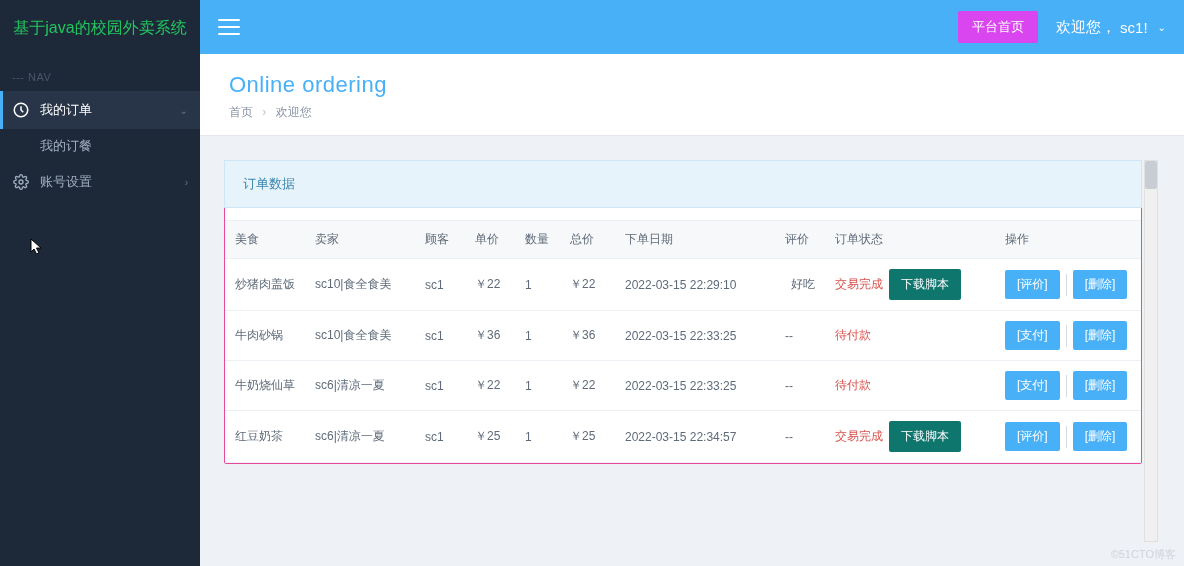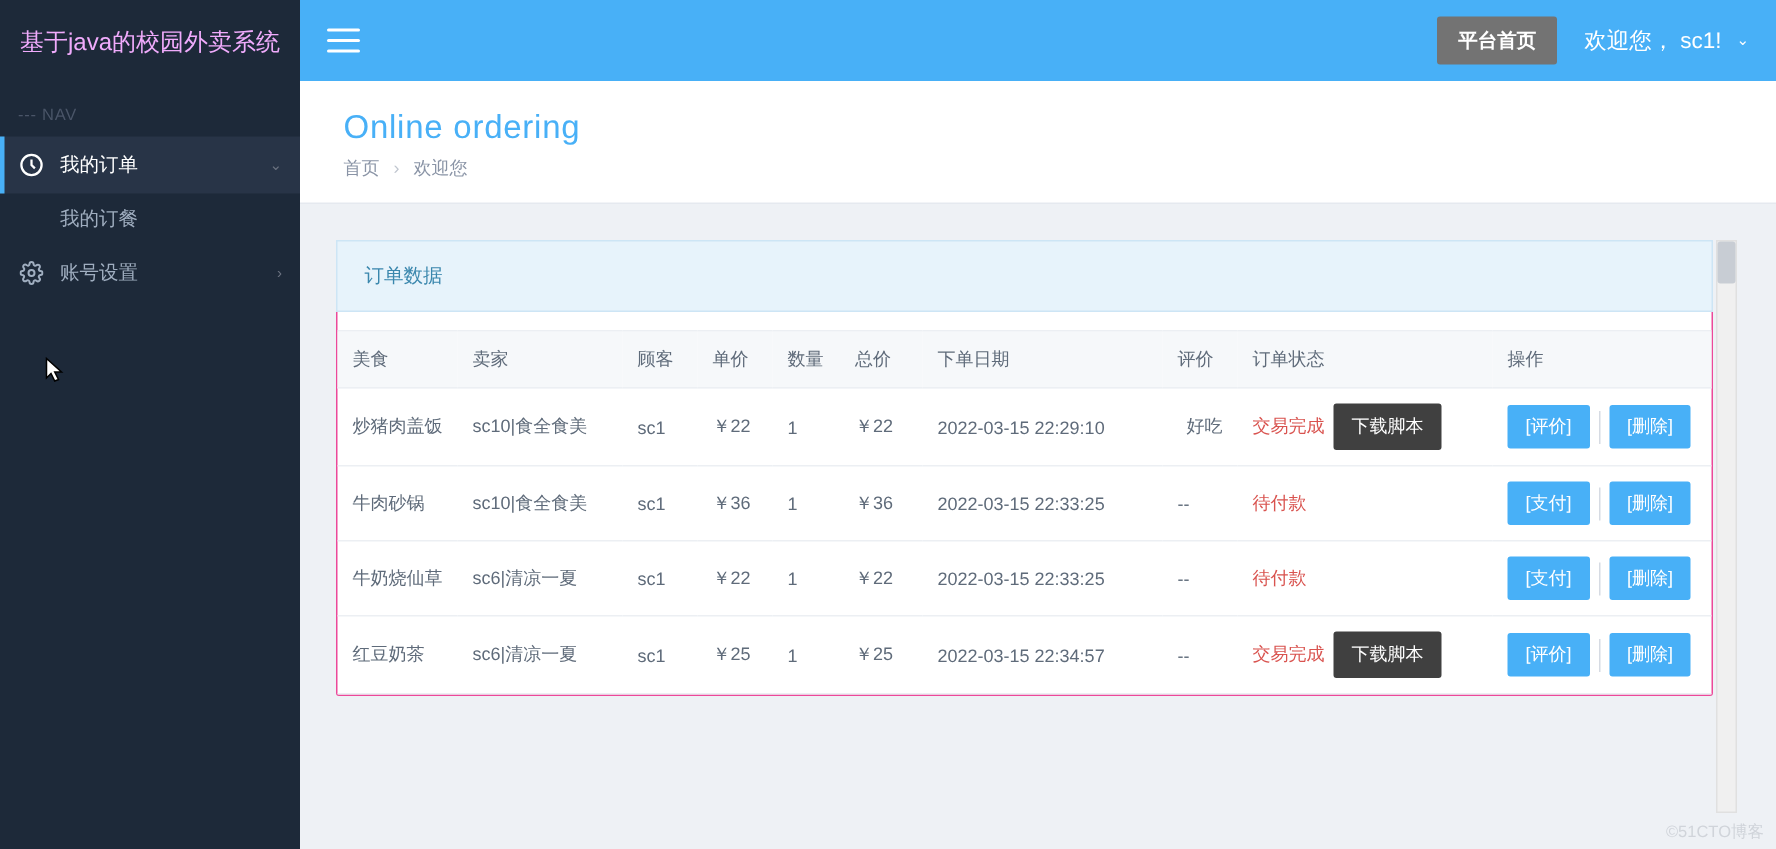--- a/index.html
+++ b/index.html
@@ -2,57 +2,57 @@
 <html><head>
   <meta charset="utf-8">
   <style>
     * { margin: 0; padding: 0; box-sizing: border-box; }
     body { font-family: "Microsoft YaHei", Arial, sans-serif; font-size: 13px; background: #f5f5f5; overflow: hidden; }
     
     .app { display: flex; width: 1184px; height: 566px; }
     
     
     .sidebar { width: 200px; background: #1d2939; color: #a0aec0; display: flex; flex-direction: column; flex-shrink: 0; }
-    .sidebar-title { color: #f0abfc; font-size: 16px; padding: 18px 12px 18px 12px; text-align: center; font-weight: 400; }
+    .sidebar-title { color: #22c55e; font-size: 16px; padding: 18px 12px 18px 12px; text-align: center; font-weight: 400; }
     .nav-label { font-size: 11px; color: #4a5568; padding: 14px 12px 8px 12px; letter-spacing: 0.5px; }
     .sidebar-item { display: flex; align-items: center; padding: 10px 12px; cursor: pointer; color: #a0aec0; position: relative; }
     .sidebar-item.active { background: #283447; color: #fff; border-left: 3px solid #48b0f7; padding-left: 9px; }
     .sidebar-item .sb-icon { width: 18px; height: 18px; margin-right: 10px; display: inline-flex; align-items: center; justify-content: center; }
     .sidebar-item .sb-label { flex: 1; }
     .sidebar-item .chevron { font-size: 10px; color: #6b7280; }
     .sidebar-sub { padding: 8px 12px 8px 40px; color: #a0aec0; cursor: pointer; font-size: 13px; }
     
     
     .main { flex: 1; display: flex; flex-direction: column; background: #eef1f5; }
     
     .topbar { height: 54px; background: #48b0f7; display: flex; align-items: center; padding: 0 18px; color: #fff; }
     .hamburger { width: 22px; height: 16px; display: flex; flex-direction: column; justify-content: space-between; cursor: pointer; }
     .hamburger span { display: block; height: 2px; background: #fff; border-radius: 1px; }
     .topbar-spacer { flex: 1; }
-    .btn-platform { background: #737373; color: #fff; border: none; padding: 7px 14px; font-size: 13px; border-radius: 2px; cursor: pointer; margin-right: 18px; font-weight: bold; }
+    .btn-platform { background: #d946ef; color: #fff; border: none; padding: 7px 14px; font-size: 13px; border-radius: 2px; cursor: pointer; margin-right: 18px; }
     .welcome { color: #fff; font-size: 15px; display: flex; align-items: center; gap: 4px; cursor: pointer; }
     .welcome .caret { font-size: 10px; margin-left: 6px; }
     
     .content-head { background: #fff; padding: 18px 28px 14px 29px; border-bottom: 1px solid #e5e9ef; }
     .page-title { color: #48b0f7; font-size: 22px; font-weight: 300; margin-bottom: 6px; letter-spacing: 0.5px; }
     .breadcrumb { font-size: 12px; color: #8a94a6; }
     .breadcrumb .sep { margin: 0 6px; color: #c0c6cf; }
     
     .content-body { flex: 1; padding: 24px; overflow: auto; position: relative; }
     .panel { background: #fff; border: 1px solid #ec4899; border-radius: 2px; }
     .panel-header { background: #e7f3fb; border: 1px solid #cde5f5; color: #3a87ad; padding: 14px 18px; font-size: 13px; margin: -1px -1px 0 -1px; }
     
     table.data { width: 100%; border-collapse: collapse; margin-top: 12px; }
     table.data th, table.data td { text-align: left; padding: 10px 10px; font-size: 12px; border-bottom: 1px solid #eceff3; vertical-align: middle; }
     table.data th { background: #f6f8fa; color: #5f6b7a; font-weight: 500; border-top: 1px solid #eceff3; }
     table.data td { color: #5f6b7a; }
     
     .status-done { color: #d9534f; font-weight: 500; }
     .status-pending { color: #d9534f; font-weight: 500; }
-    .btn-blue { background: #404040; color: #fff; border: none; padding: 7px 12px; font-size: 12px; cursor: pointer; border-radius: 2px; margin-left: 6px; }
+    .btn-blue { background: #0f766e; color: #fff; border: none; padding: 7px 12px; font-size: 12px; cursor: pointer; border-radius: 2px; margin-left: 6px; }
     .btn-action { background: #48b0f7; color: #fff; border: none; padding: 6px 12px; font-size: 12px; cursor: pointer; border-radius: 2px; }
     .action-sep { display: inline-block; width: 1px; height: 22px; background: #d6dbe3; vertical-align: middle; margin: 0 6px; }
     .status-cell { white-space: nowrap; }
     .ops-cell { white-space: nowrap; }
     
     .scroll-track { position: absolute; right: 26px; top: 24px; bottom: 24px; width: 14px; background: #f0f0f0; border: 1px solid #e0e0e0;}
     .scroll-thumb { width: 100%; height: 28px; background: #c8cdd4; border-radius: 2px; }
     
     .watermark { position: absolute; right: 8px; bottom: 4px; font-size: 11px; color: #d0d4da; }
     

